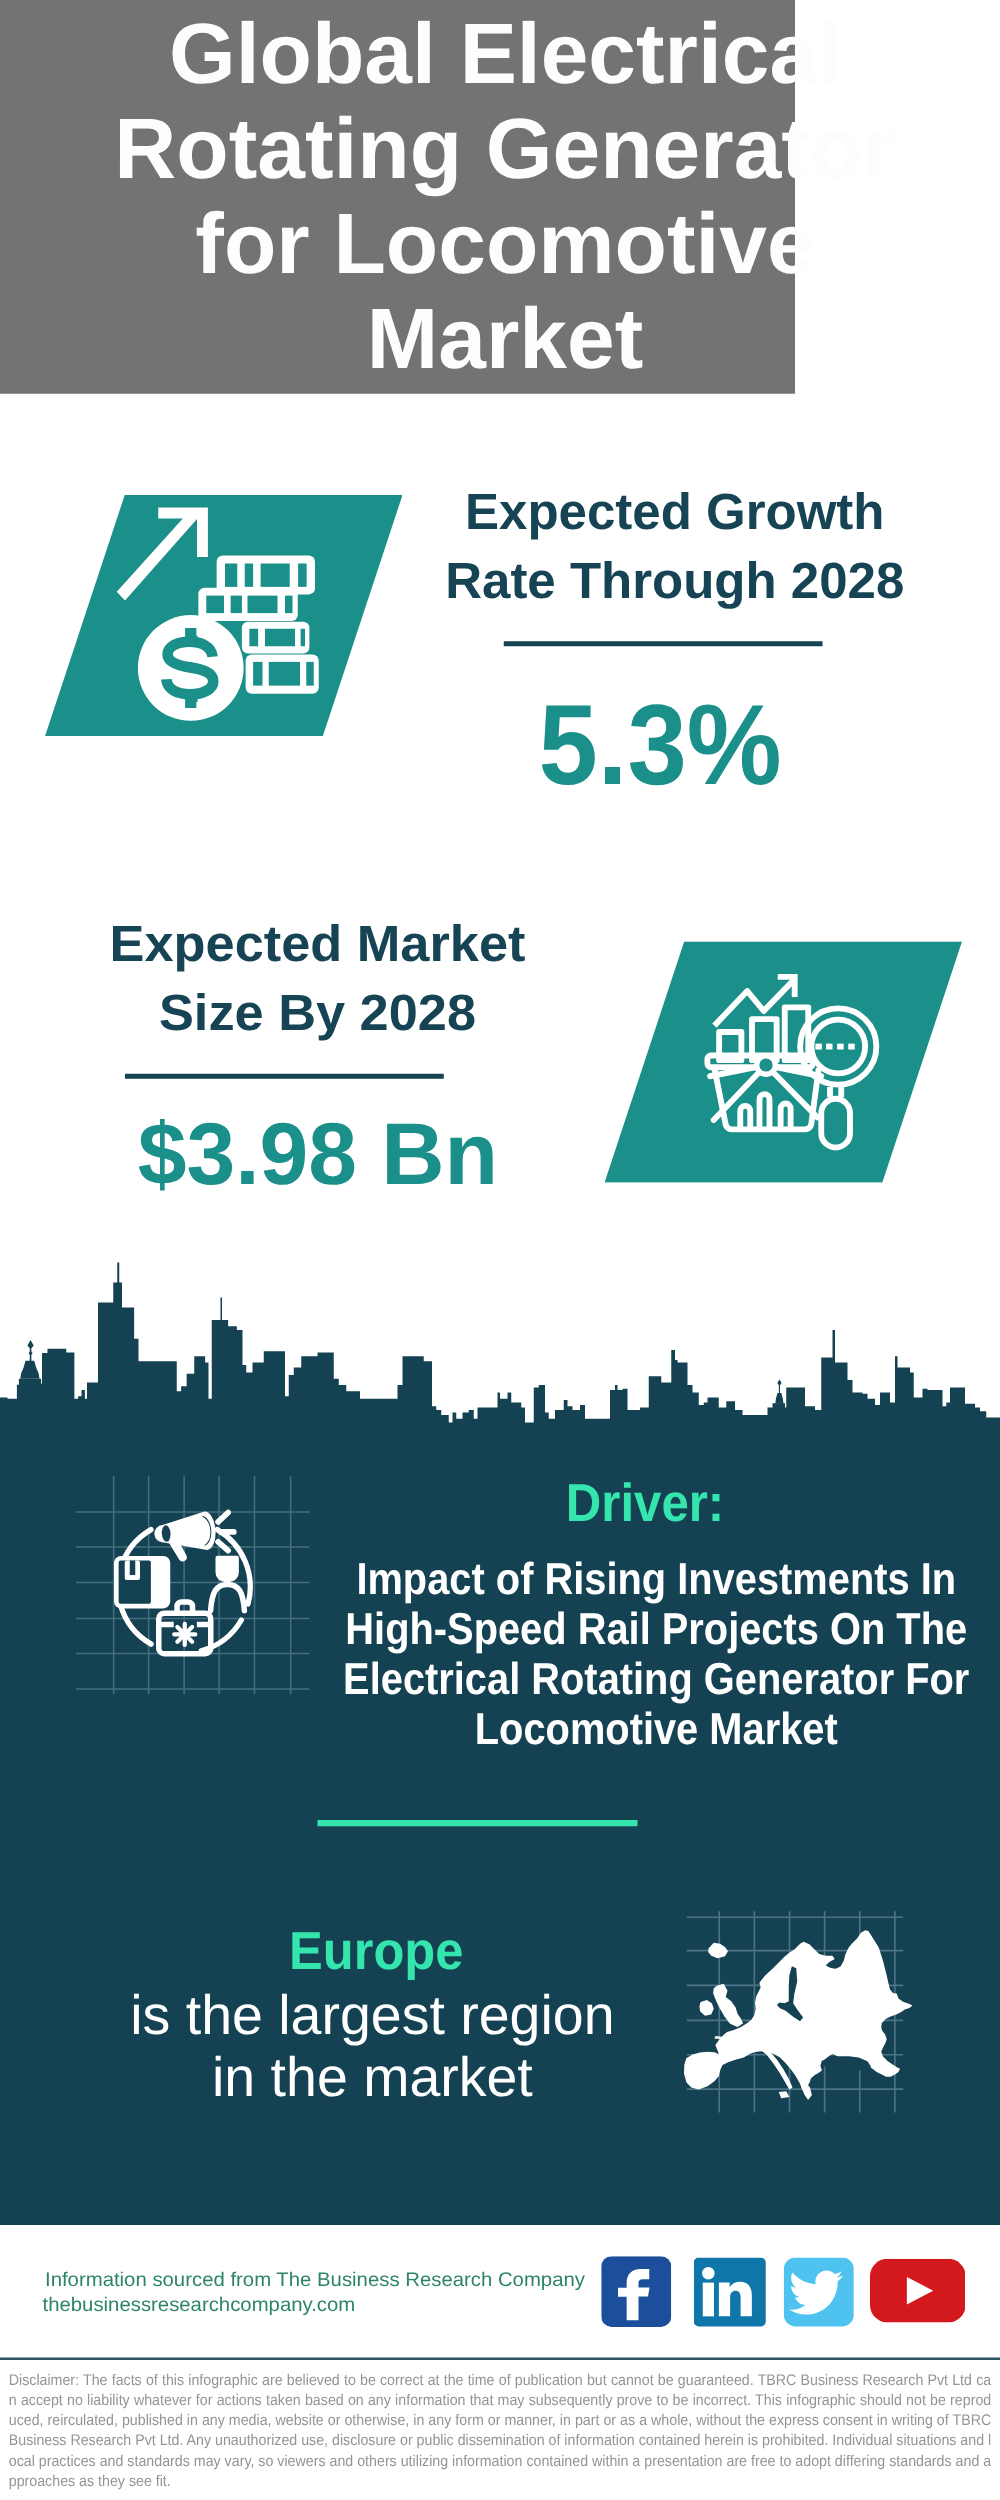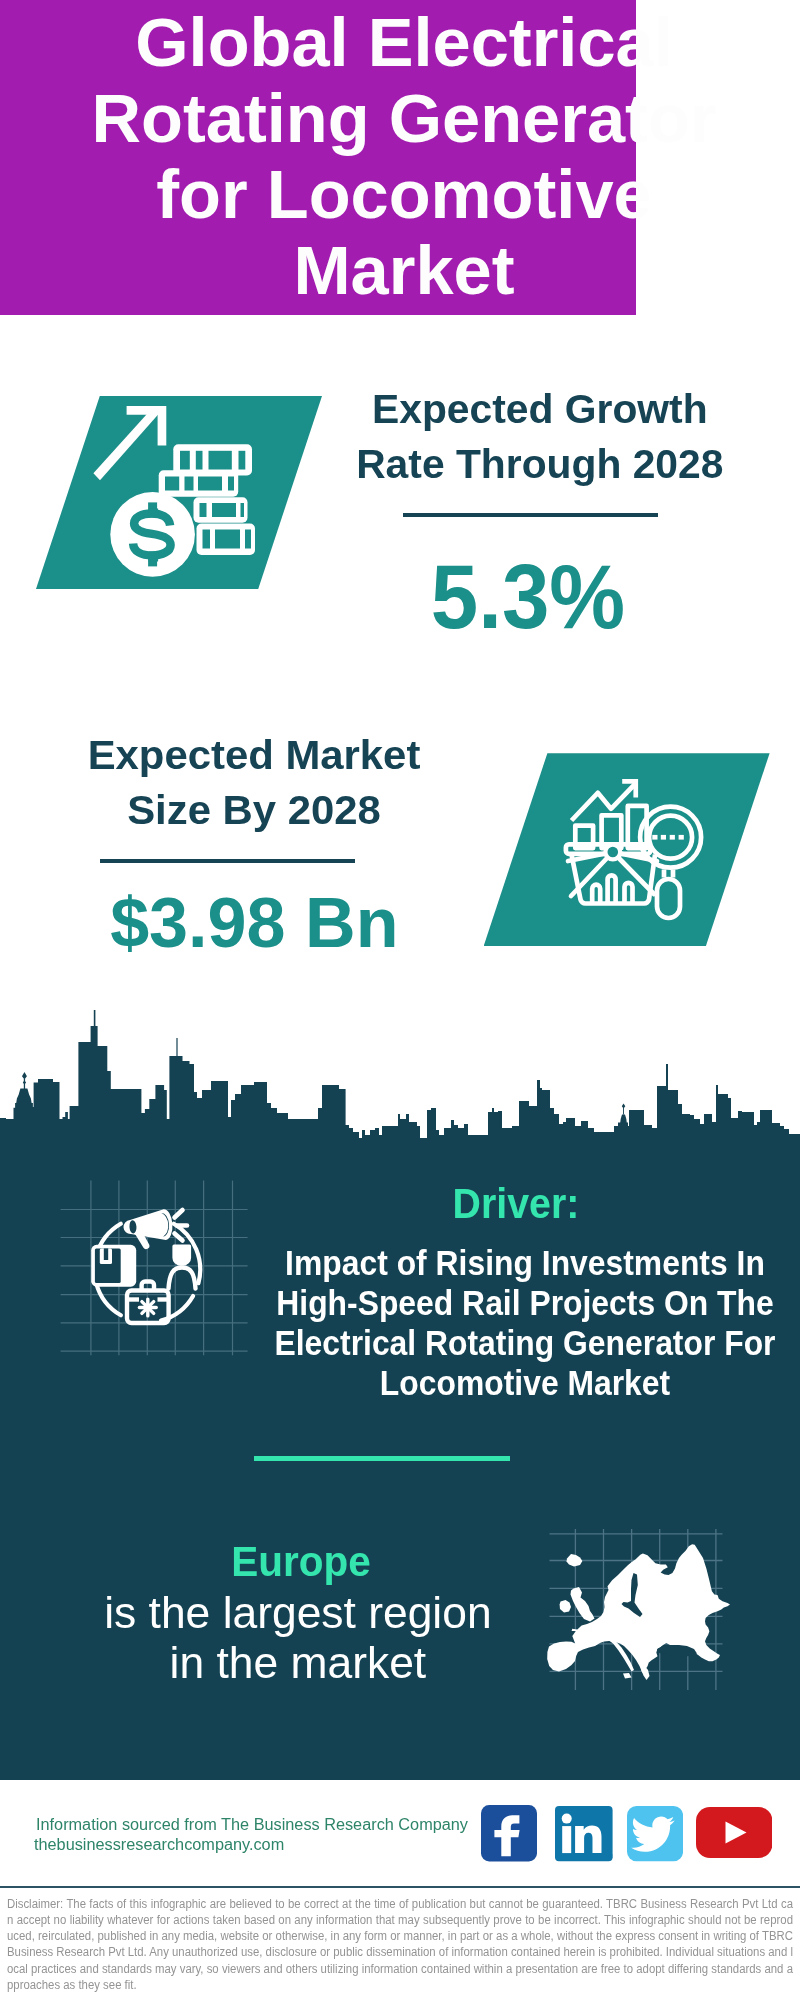--- a/index.html
+++ b/index.html
@@ -3,21 +3,21 @@
 <meta charset="utf-8">
 <style>
   html,body{margin:0;padding:0;}
   body{width:800px;height:2000px;background:#ffffff;
        font-family:"Liberation Sans",sans-serif;}
   .page{position:relative;width:800px;height:2000px;overflow:hidden;background:#fff;}
   .abs{position:absolute;}
   .ctr{text-align:center;white-space:nowrap;}
 
   
-  .hdr{left:0;top:0;width:636px;height:315px;background:#a21caf;}
+  .hdr{left:0;top:0;width:636px;height:315px;background:#737373;}
   .hdr-title{left:24px;top:5px;width:760px;color:#fdfdfd;font-weight:bold;
              font-size:68.6px;line-height:75.9px;}
 
   
   .para{background:#1b8f89;}
   .stat-head{color:#174454;font-weight:bold;font-size:40.8px;line-height:55.2px;}
   .rule{background:#174454;height:4px;}
   .statv{font-weight:bold;color:#1b8f89;}
 
   

